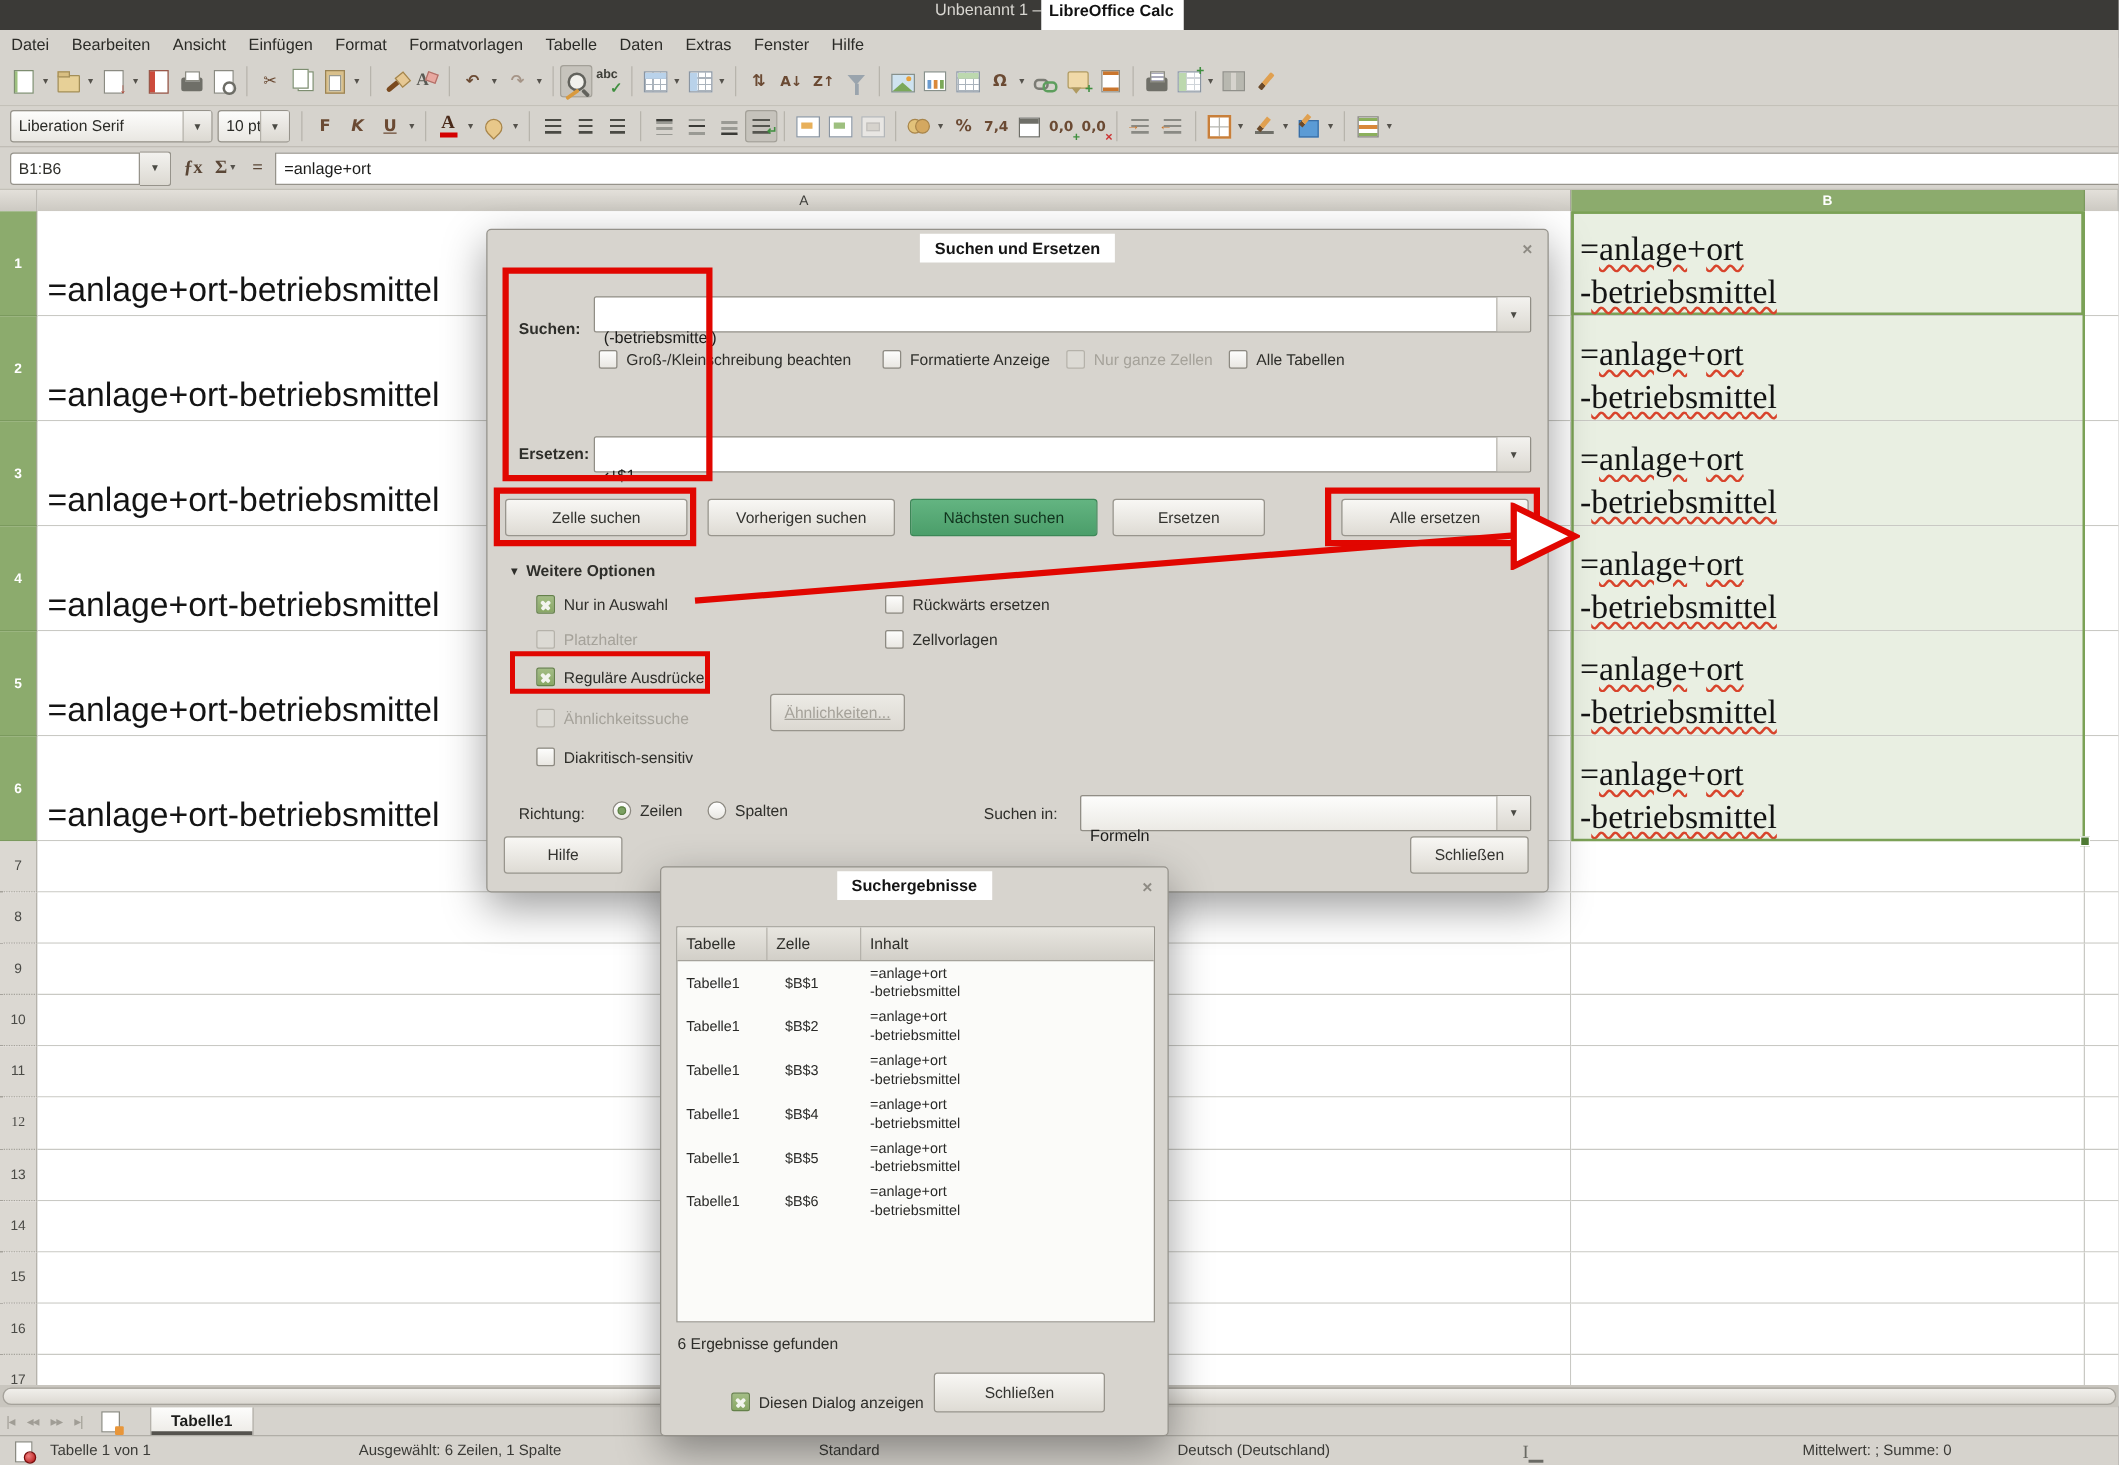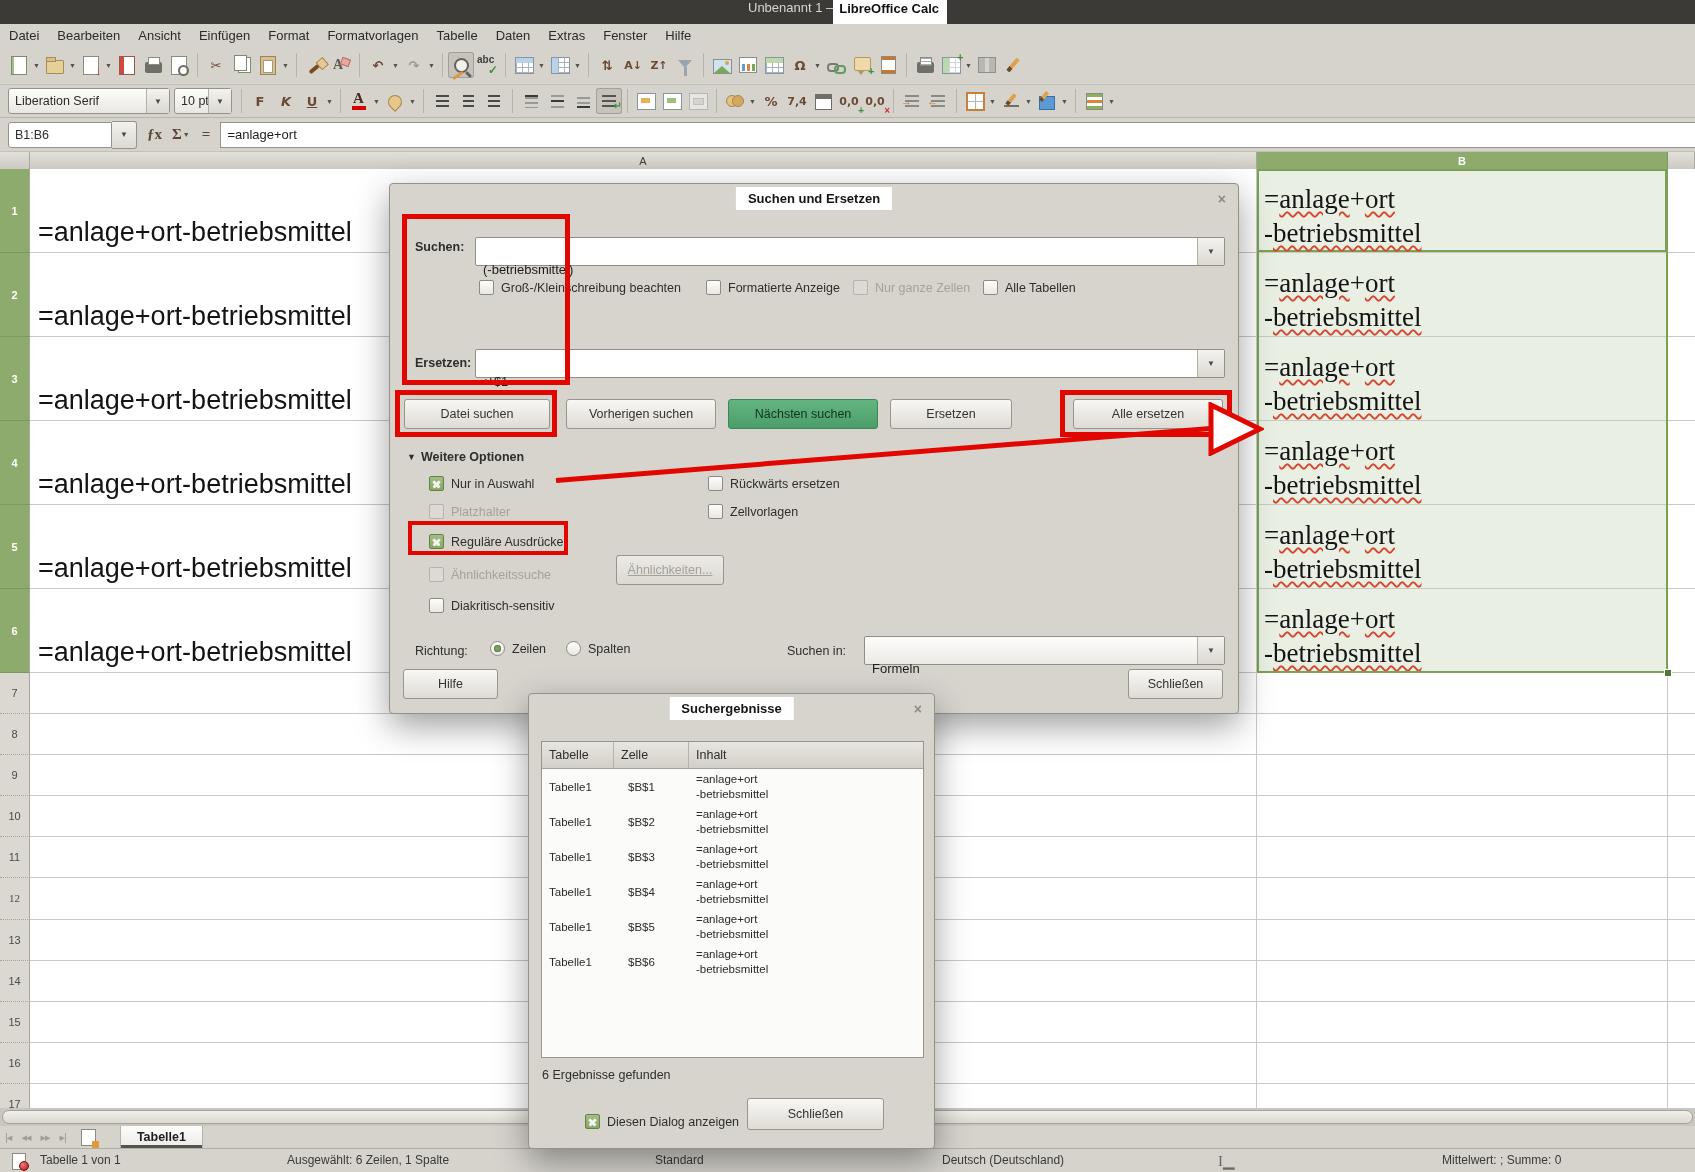--- a/index.html
+++ b/index.html
@@ -595,21 +595,21 @@
       <div class="cell" style="left: 1257px; top: 931.909px; width: 411px; height: 41.0909px;"></div>
       <div class="cell" style="left: 1668px; top: 931.909px; width: 27px; height: 41.0909px; border-right: none;"></div>
       <div id="selframe" style="left: 1257px; top: 17px; width: 411px; height: 504px;"></div>
       <div id="selhandle" style="left: 1664px; top: 517px;"></div>
     </div>
 
   <div class="dialog" id="frd" style="left:389px;top:183px;width:848px;height:529px;z-index:10;">
     <div class="pill">Suchen und Ersetzen</div>
     <div class="dlg-close">×</div>
 
-    <div class="lbl" style="left:25px;top:56px;">Suchen:</div>
+    <div class="lbl" style="left:25px;top:72px;">Suchen:</div>
     <div class="field" style="left:85px;top:53px;width:748px;height:27px;">
       <span class="txt">(-betriebsmittel)</span>
       <span class="arrowbtn">▼</span>
     </div>
 
     <div class="optrow" style="left:89px;top:96px;gap:7px;">
       <span class="cb"></span>
       <span class="t">Groß-/Kleinschreibung beachten</span>
     </div>
     <div class="optrow" style="left:316px;top:96px;">
@@ -624,21 +624,21 @@
       <span class="cb"></span>
       <span class="t">Alle Tabellen</span>
     </div>
 
     <div class="lbl" style="left:25px;top:172px;">Ersetzen:</div>
     <div class="field" style="left:85px;top:165px;width:748px;height:27px;">
       <span class="txt">↵$1</span>
       <span class="arrowbtn">▼</span>
     </div>
 
-    <div class="btn" style="left:14px;top:215px;width:146px;height:30px;">Datei suchen</div>
+    <div class="btn" style="left:14px;top:215px;width:146px;height:30px;">Zelle suchen</div>
     <div class="btn" style="left:176px;top:215px;width:150px;height:30px;">Vorherigen suchen</div>
     <div class="btn green" style="left:338px;top:215px;width:150px;height:30px;">Nächsten suchen</div>
     <div class="btn" style="left:500px;top:215px;width:122px;height:30px;">Ersetzen</div>
     <div class="btn" style="left:683px;top:215px;width:150px;height:30px;">Alle ersetzen</div>
 
     <div class="moreopts" style="left:17px;top:266px;">
       <span class="tri">▼</span>
       <span>Weitere Optionen</span>
     </div>
 

